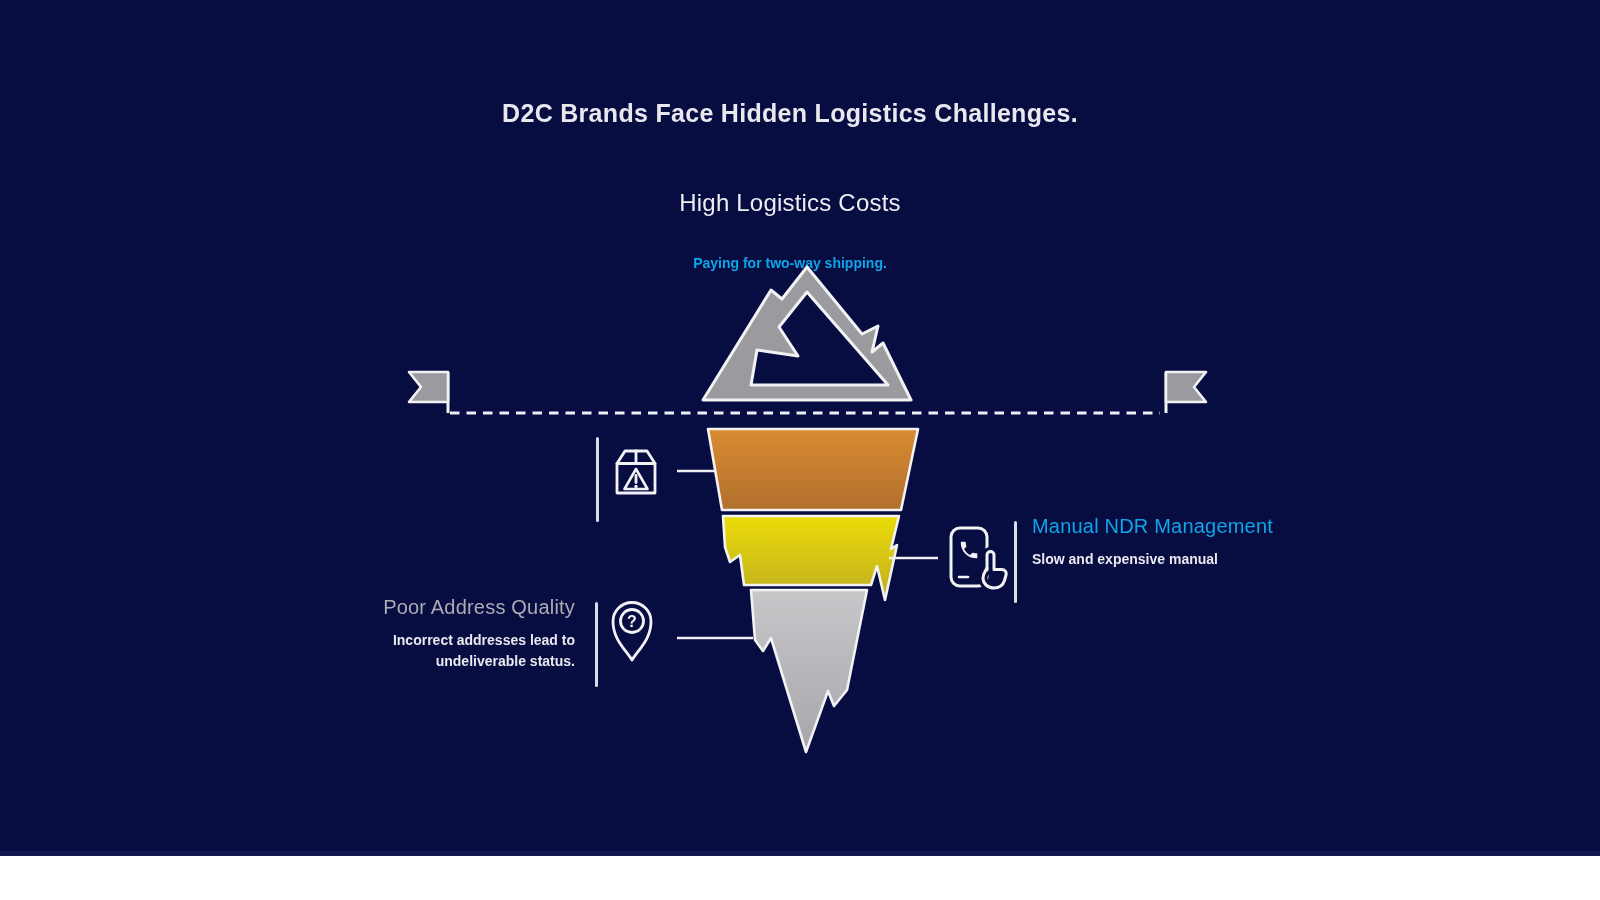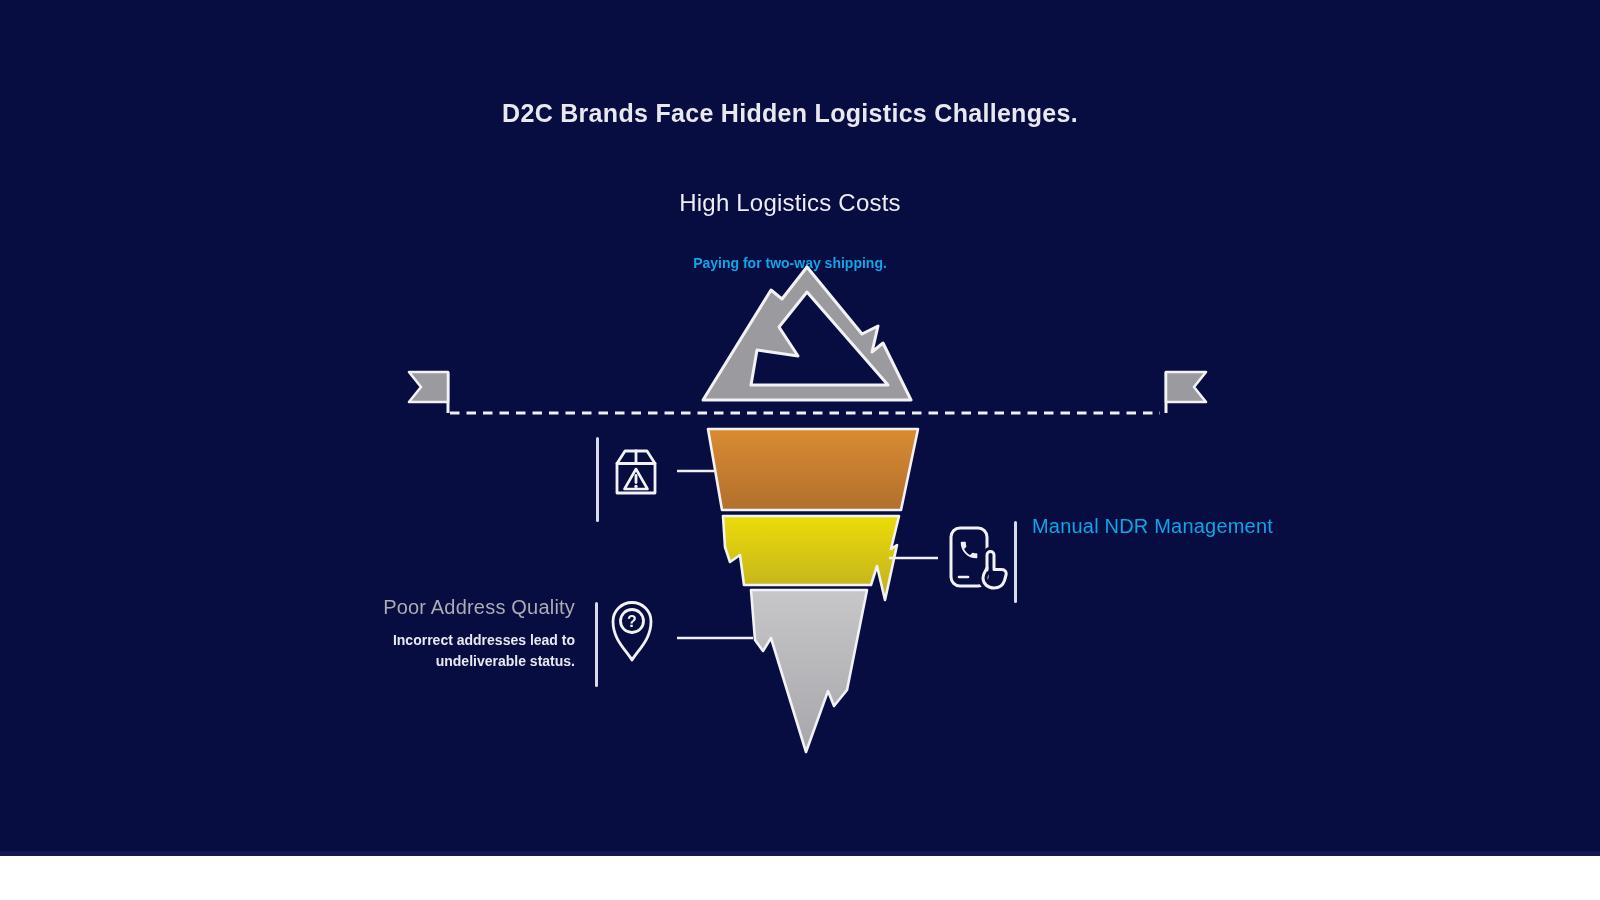--- a/index.html
+++ b/index.html
@@ -90,20 +90,21 @@
       <path d="M10,21.5 L18,9 H40 L48,21.5"></path>
       <path d="M29,9 V21.5"></path>
       <path d="M29,27 L40.5,47 H17.5 Z" stroke-width="2.6"></path>
       <path d="M29,33.5 V40.5" stroke-width="2.8"></path>
     </g>
     <circle cx="29" cy="44.4" r="1.7" fill="#F2F2F5"></circle>
   </svg>
 
   <div class="label-block align-left" style="left:1032px;top:515px;width:320px;">
     <div class="lb-title" style="color: #0ea5e9;">Manual NDR Management</div>
+    <div class="lb-line">Slow and expensive manual</div>
   </div>
   <div class="v-sep" style="left:1014px;top:521px;height:82px;"></div>
   <svg class="icon-abs" style="left:944px;top:524px;" width="64" height="78" viewBox="0 0 64 78">
     <g fill="none" stroke="#F2F2F5" stroke-width="3" stroke-linejoin="round" stroke-linecap="round">
       <rect x="7" y="4" width="36" height="58" rx="9"></rect>
       <path d="M15,53 H24" stroke-width="2.6"></path>
     </g>
     <g transform="translate(14,15) scale(0.92)">
       <path fill="#F2F2F5" d="M6.62,10.79c1.44,2.83 3.76,5.14 6.59,6.59l2.2,-2.2c0.27,-0.27 0.67,-0.36 1.02,-0.24 1.12,0.37 2.33,0.57 3.57,0.57 0.55,0 1,0.45 1,1V20c0,0.55 -0.45,1 -1,1 -9.39,0 -17,-7.61 -17,-17 0,-0.55 0.45,-1 1,-1h3.5c0.55,0 1,0.45 1,1 0,1.25 0.2,2.45 0.57,3.57 0.11,0.35 0.03,0.74 -0.25,1.02l-2.2,2.2z"></path>
     </g>

